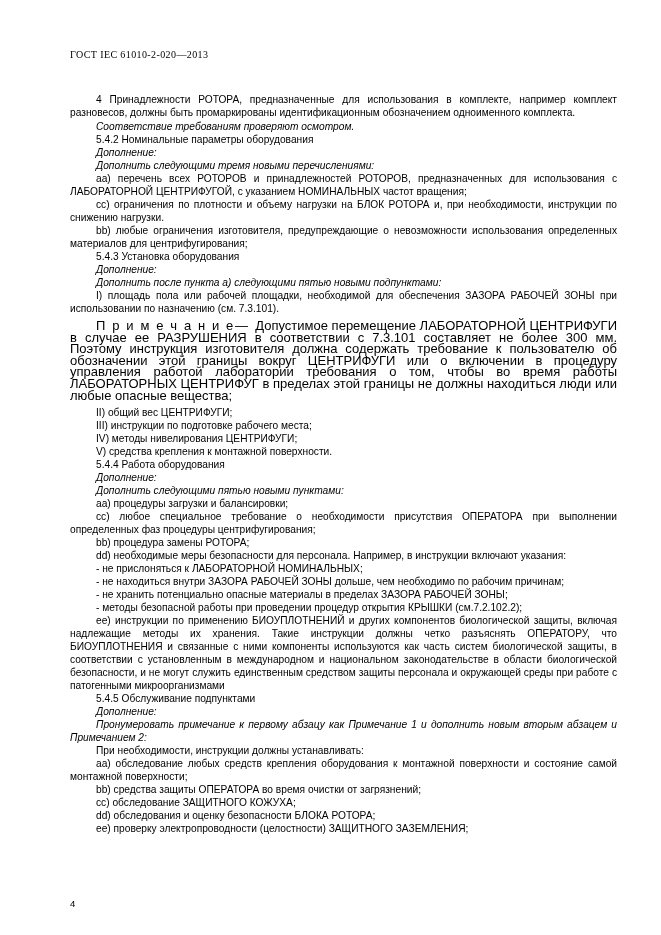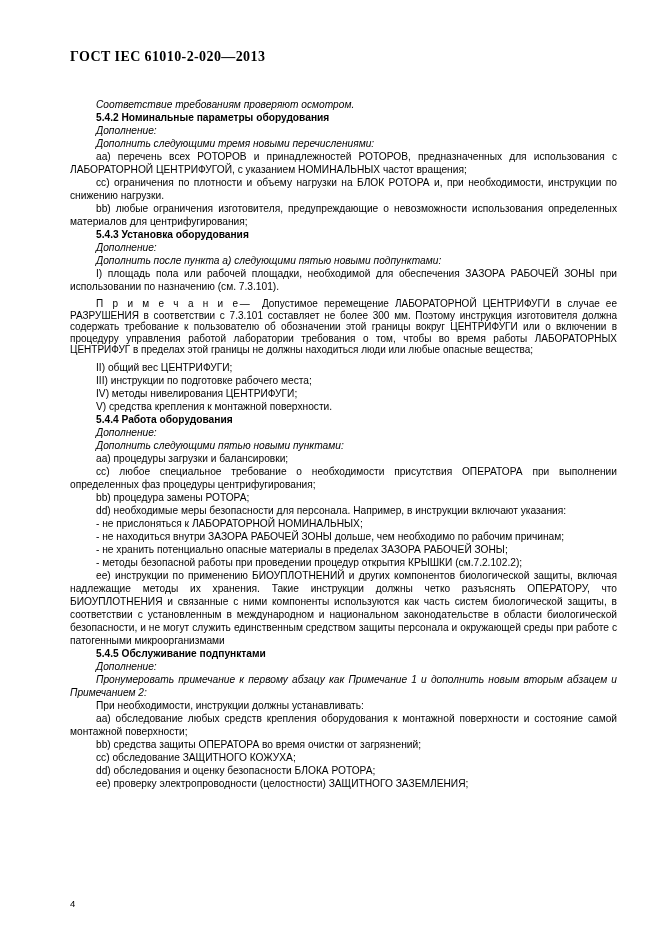--- a/index.html
+++ b/index.html
@@ -17,22 +17,22 @@
   }
   .page {
     position: relative;
     width: 661px;
     height: 935px;
     box-sizing: border-box;
     padding: 0 44px 0 70px;
   }
   .header {
     font-family: "Liberation Serif", serif;
-    font-weight: bold;
-    font-size: 14px;
+    font-weight: normal;
+    font-size: 10px;
     letter-spacing: 0.4px;
     padding-top: 49px;
     padding-bottom: 0;
   }
   .body-block {
     margin-top: 33px;
     font-size: 10.2px;
     line-height: 13.0px;
     text-align: justify;
   }
@@ -40,24 +40,24 @@
     margin: 0;
     padding: 0;
   }
   .ind {
     text-indent: 26px;
   }
   .ital {
     font-style: italic;
   }
   .bold {
-    font-weight: bold;
+    font-weight: normal;
   }
   .small {
-    font-size: 10px;
+    font-size: 13px;
     line-height: 11.6px;
     text-align: justify;
   }
   .note-block {
     margin-top: 5px;
     margin-bottom: 5px;
   }
   .sp {
     letter-spacing: 1.6px;
   }
@@ -73,20 +73,21 @@
 </style>
 </head>
 <body>
 
 <div class="page">
 
   <div class="header">ГОСТ IEC 61010-2-020—2013</div>
 
   <div class="body-block">
 
+    <p class="ind">4 Принадлежности РОТОРА, предназначенные для использования в комплекте, например комплект разновесов, должны быть промаркированы идентификационным обозначением одноименного комплекта.</p>
     <p class="ind ital gap-top">Соответствие требованиям проверяют осмотром.</p>
     <p class="ind bold">5.4.2 Номинальные параметры оборудования</p>
     <p class="ind ital">Дополнение:</p>
     <p class="ind ital">Дополнить следующими тремя новыми перечислениями:</p>
     <p class="ind">aa) перечень всех РОТОРОВ и принадлежностей РОТОРОВ, предназначенных для использования с ЛАБОРАТОРНОЙ ЦЕНТРИФУГОЙ, с указанием НОМИНАЛЬНЫХ частот вращения;</p>
     <p class="ind">cc) ограничения по плотности и объему нагрузки на БЛОК РОТОРА и, при необходимости, инструкции по снижению нагрузки.</p>
     <p class="ind">bb) любые ограничения изготовителя, предупреждающие о невозможности использования определенных материалов для центрифугирования;</p>
     <p class="ind bold">5.4.3 Установка оборудования</p>
     <p class="ind ital">Дополнение:</p>
     <p class="ind ital">Дополнить после пункта a) следующими пятью новыми подпунктами:</p>

